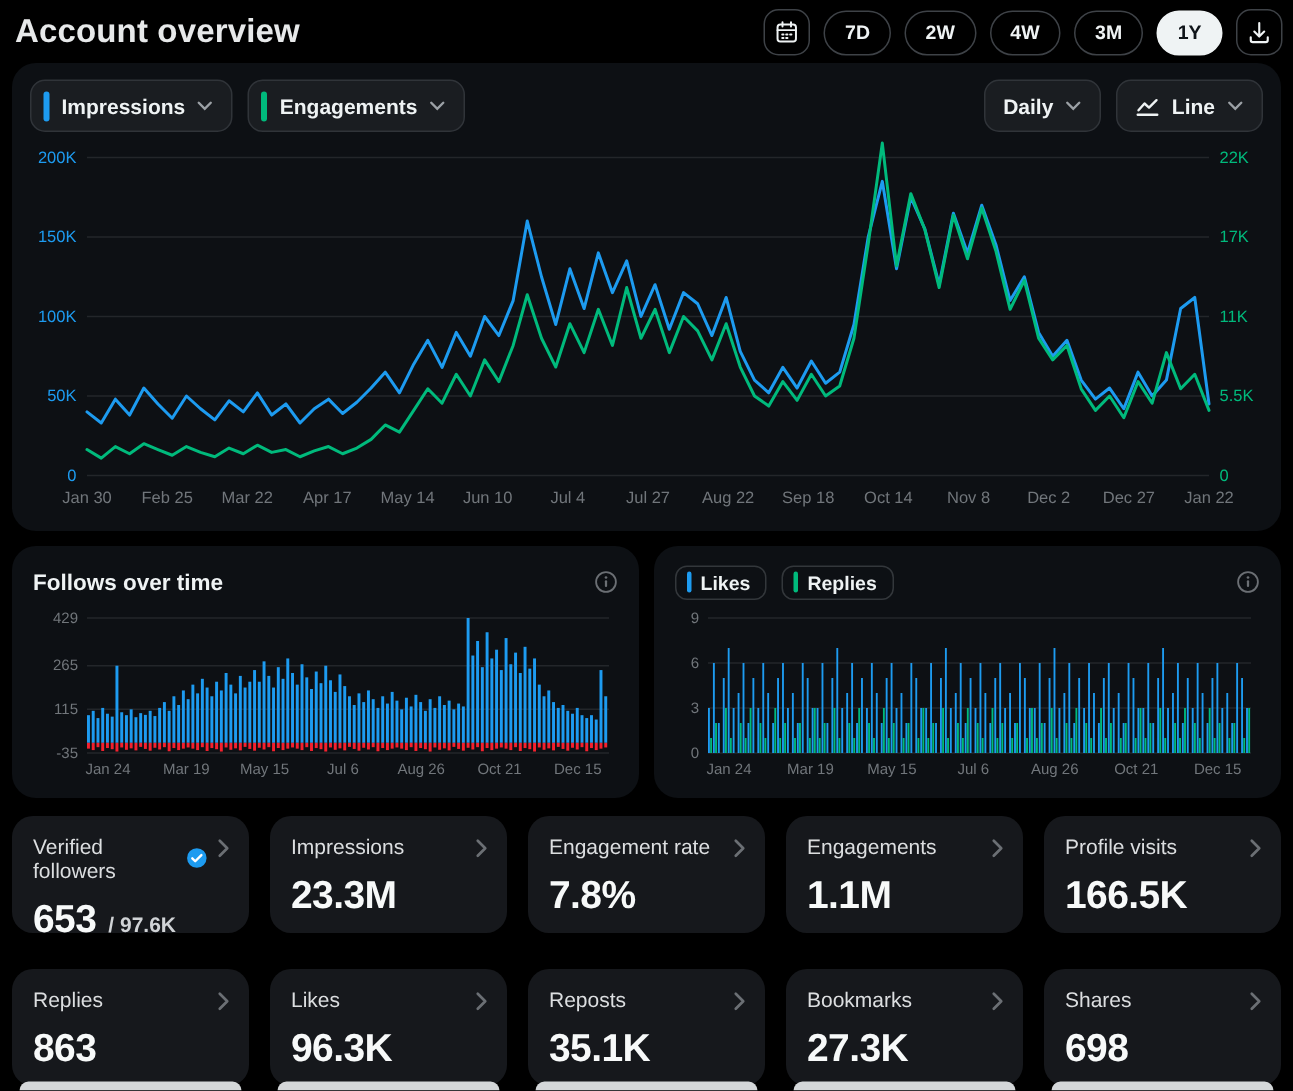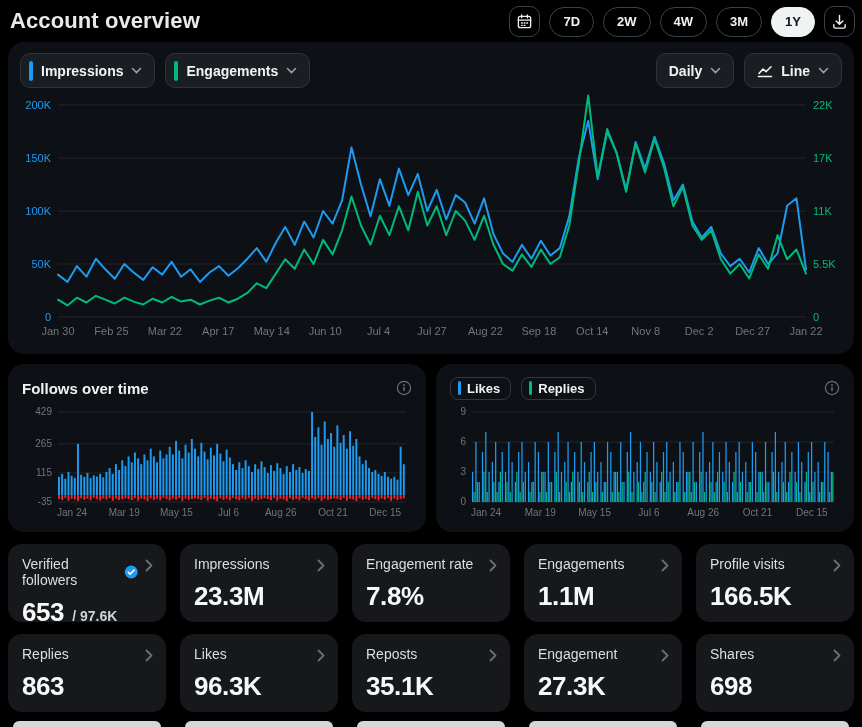--- a/index.html
+++ b/index.html
@@ -45,21 +45,21 @@
   .sub-panel { flex:1; height:168px; padding:12px 14px; position:relative; }
   .sub-head { display:flex; justify-content:space-between; align-items:center; height:24px; }
   .sub-title { font-size:15px; font-weight:700; color:#eff3f4; }
   .legend-chips { display:flex; gap:10px; }
   .legend-chip {
     display:inline-flex; align-items:center; gap:6px; border:1px solid #33373b; border-radius:8px;
     padding:3px 10px 3px 7px; font-weight:700; font-size:13px; color:#eff3f4; background:transparent; cursor:pointer;
   }
 
   
-  .cards-grid { display:grid; grid-template-columns:repeat(5,1fr); gap:12px 14px; margin:12px 8px 0; }
+  .cards-grid { display:grid; grid-template-columns:repeat(5,1fr); gap:24px 14px; margin:12px 8px 0; }
   .card { background:#16181c; border-radius:14px; padding:12px 14px; height:78px; position:relative; cursor:pointer; }
   .card-label-row { display:flex; align-items:center; gap:6px; color:#dcdee0; font-size:14px; font-weight:500; padding-right:14px; }
   .card-chevron { position:absolute; right:13px; top:15px; }
   .card-value-row { display:flex; align-items:baseline; gap:8px; margin-top:9px; }
   .card-value { font-size:26px; font-weight:800; color:#f7f9f9; letter-spacing:-.4px; }
   .card-suffix { font-size:14px; font-weight:600; color:#d0d3d6; }
 
   
   .sliver-row { position:absolute; bottom:0; left:8px; right:8px; display:grid; grid-template-columns:repeat(5,1fr); gap:14px; }
   .sliver { height:6px; margin:0 5px; border-radius:8px 8px 0 0; background:#d4d7d9; }
@@ -730,21 +730,21 @@
       </div>
       <svg class="card-chevron" width="8" height="13" viewBox="0 0 8 13" fill="none" stroke="#6b6f74" stroke-width="1.8" stroke-linecap="round" stroke-linejoin="round">
         <path d="M1.5 1.5l5 5-5 5"></path>
       </svg>
       <div class="card-value-row">
         <span class="card-value">35.1K</span>
       </div>
     </div>
     <div class="card">
       <div class="card-label-row">
-        <span>Engagement</span>
+        <span>Bookmarks</span>
       </div>
       <svg class="card-chevron" width="8" height="13" viewBox="0 0 8 13" fill="none" stroke="#6b6f74" stroke-width="1.8" stroke-linecap="round" stroke-linejoin="round">
         <path d="M1.5 1.5l5 5-5 5"></path>
       </svg>
       <div class="card-value-row">
         <span class="card-value">27.3K</span>
       </div>
     </div>
     <div class="card">
       <div class="card-label-row">

